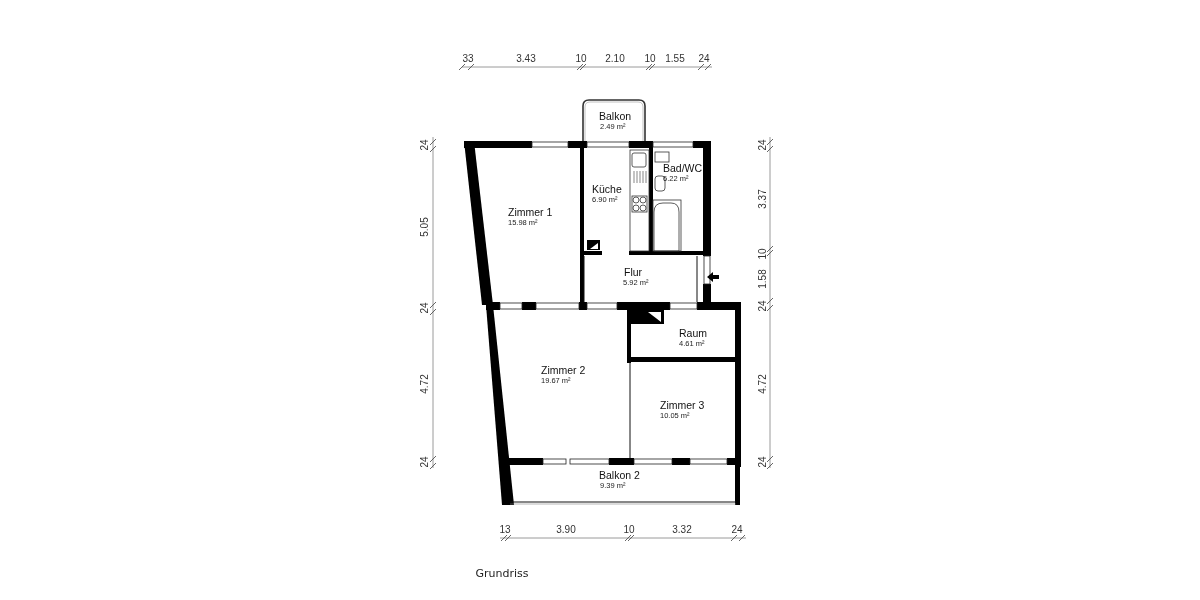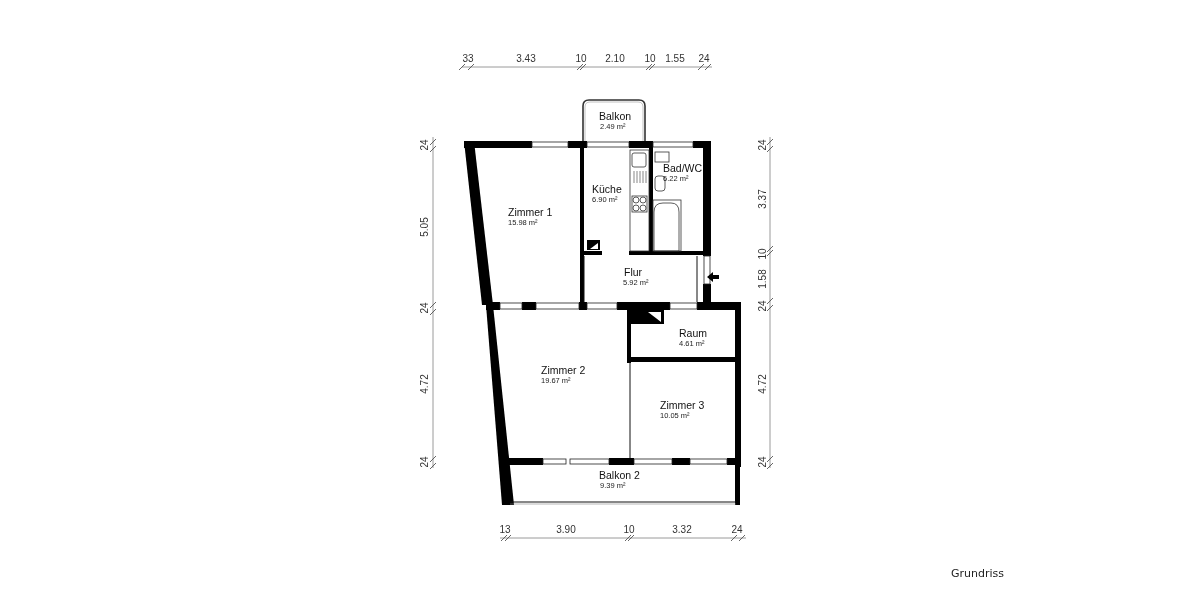--- a/index.html
+++ b/index.html
@@ -1,21 +1,21 @@
 <!DOCTYPE html>
 <html><head>
 <meta charset="utf-8">
 <style>
   html,body{margin:0;padding:0;background:#ffffff;}
   body{width:1200px;height:600px;position:relative;overflow:hidden;font-family:"Liberation Sans",sans-serif;}
   #plan{position:absolute;left:0;top:0;width:1200px;height:600px;}
   .dim{font-family:"Liberation Sans",sans-serif;font-size:10px;fill:#333;}
   .room-name{font-family:"Liberation Sans",sans-serif;font-size:10.5px;fill:#111;}
   .room-area{font-family:"Liberation Sans",sans-serif;font-size:7.5px;fill:#222;}
-  .caption{position:absolute;left:0;width:1004px;top:567px;text-align:right;font-size:11px;color:#222;font-family:"DejaVu Sans",sans-serif;}
+  .caption{position:absolute;left:0;width:1004px;top:567px;text-align:center;font-size:11px;color:#222;font-family:"DejaVu Sans",sans-serif;}
   .dimline{stroke:#9a9a9a;stroke-width:1;}
   .tick{stroke:#555;stroke-width:0.9;}
   .wall{fill:#000;}
   .thin{stroke:#111;stroke-width:1;fill:none;}
   .win{fill:#fff;stroke:#222;stroke-width:0.8;}
   .fix{fill:#fff;stroke:#333;stroke-width:0.8;}
 </style>
 </head>
 <body>
 

